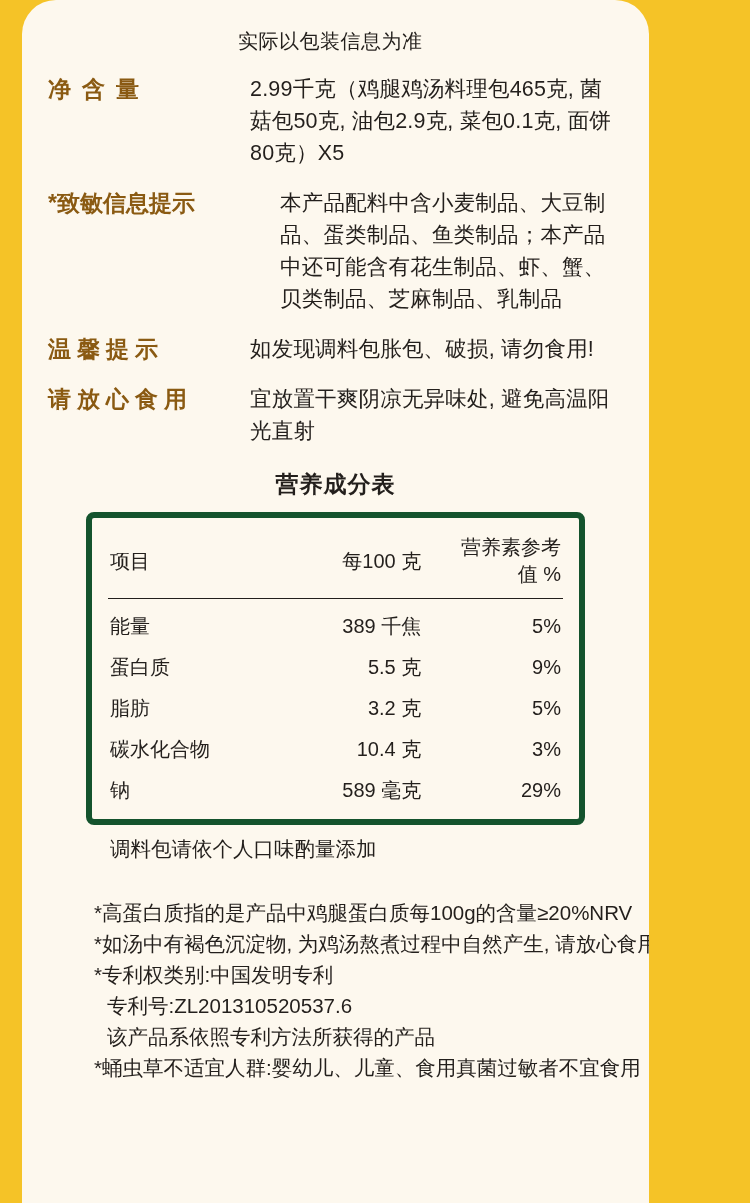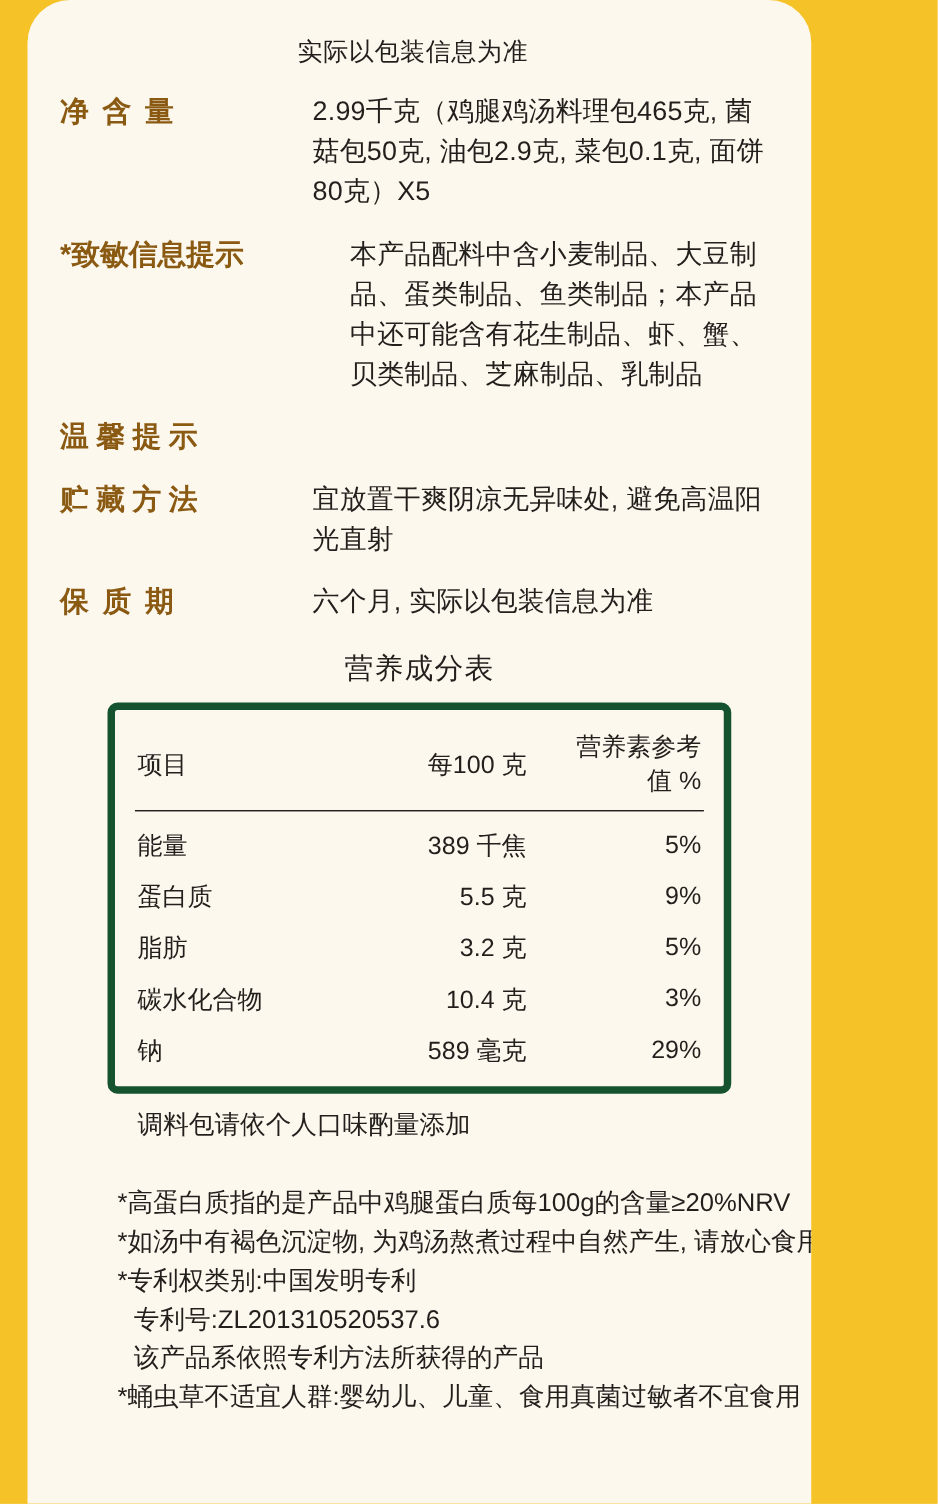--- a/index.html
+++ b/index.html
@@ -63,21 +63,21 @@
   .lbl-w3 { width: 182px; letter-spacing: 6px; }
   .row-value {
     flex: 1 1 auto;
     font-size: 21.5px;
     color: #231f1c;
     line-height: 32px;
     letter-spacing: 0.2px;
   }
   .nutrition-title {
     text-align: center;
-    font-weight: normal;
+    font-weight: bold;
     font-size: 23px;
     color: #231f1c;
     margin-top: 22px;
     margin-bottom: 12px;
     letter-spacing: 1px;
   }
   .nut-table-wrap {
     margin: 0 38px;
     border: 6px solid #14532d;
     border-radius: 8px;
@@ -133,31 +133,28 @@
           <div class="row-value">2.99千克（鸡腿鸡汤料理包465克, 菌菇包50克, 油包2.9克, 菜包0.1克, 面饼80克）X5</div>
         </div>
 
         <div class="row">
           <div class="row-label lbl-w2">*致敏信息提示</div>
           <div class="row-value">本产品配料中含小麦制品、大豆制品、蛋类制品、鱼类制品；本产品中还可能含有花生制品、虾、蟹、贝类制品、芝麻制品、乳制品</div>
         </div>
 
         <div class="row">
           <div class="row-label lbl-w3">温馨提示</div>
-        </div>
-
-        <div class="row">
-          <div class="row-label lbl-w3">贮藏方法</div>
+          <div class="row-value">如发现调料包胀包、破损, 请勿食用!</div>
+        </div>
+
+        <div class="row">
+          <div class="row-label lbl-w3">请放心食用</div>
           <div class="row-value">宜放置干爽阴凉无异味处, 避免高温阳光直射</div>
         </div>
 
-        <div class="row">
-          <div class="row-label lbl-w1">保质期</div>
-          <div class="row-value">六个月, 实际以包装信息为准</div>
-        </div>
 
       </div>
 
       <div class="nutrition-title">营养成分表</div>
 
       <div class="nut-table-wrap">
         <table class="nut">
           <thead>
             <tr>
               <th class="c1">项目</th>

